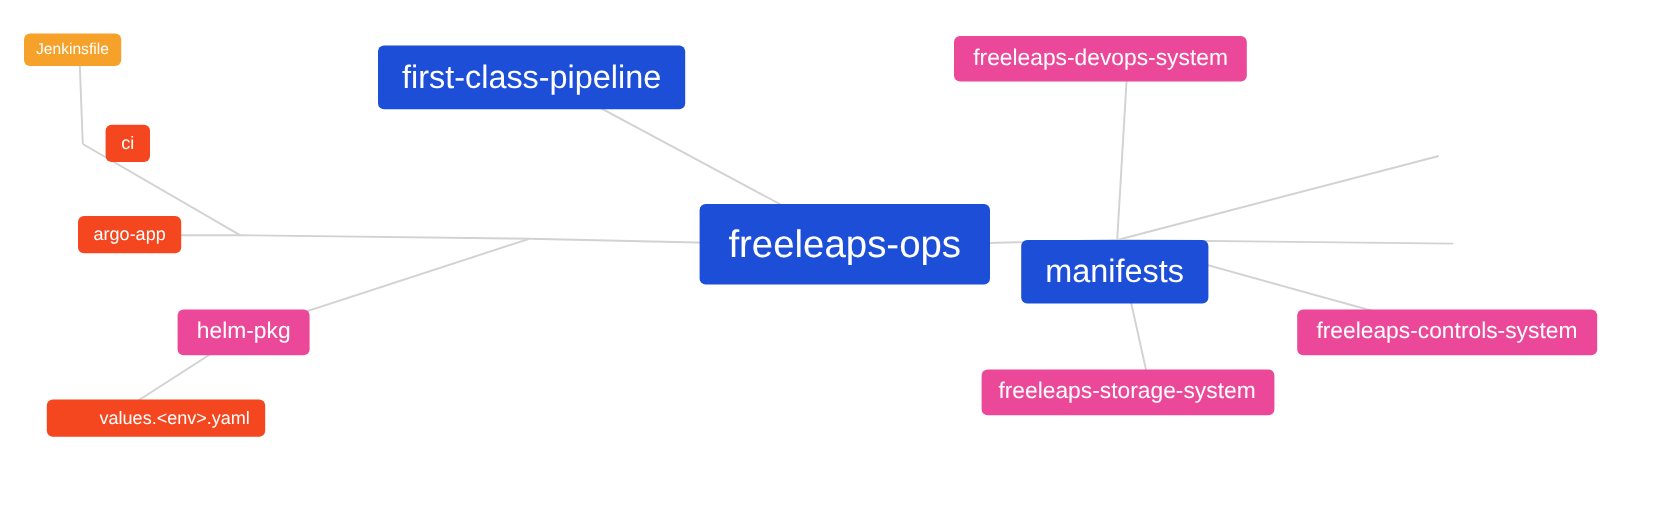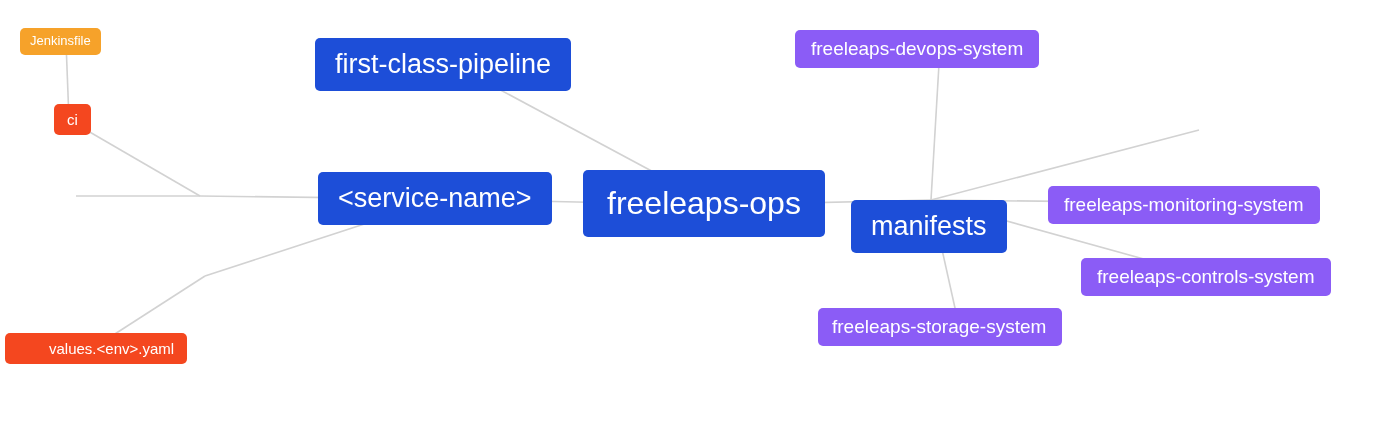--- a/index.html
+++ b/index.html
@@ -25,27 +25,27 @@
     color: #ffffff;
     border-radius: 5px;
     white-space: nowrap;
     line-height: 1.15;
     box-sizing: border-box;
     text-align: center;
     cursor: default;
   }
   .c-dark   { background: #1d4ed8; }
   .c-blue   { background: #1d4ed8; }
-  .c-green  { background: #8b5cf6; }
+  .c-green  { background: #ec4899; }
   .c-red    { background: #f4471f; }
   .c-orange { background: #f6a22a; }
   .size-xl { font-size: 32px; padding: 15px 24px; }
   .size-lg { font-size: 27px; padding: 11px 20px; }
   .size-md { font-size: 19px; padding: 8px 16px; }
-  .size-sm { font-size: 15px; padding: 7px 13px; }
+  .size-sm { font-size: 15px; padding: 7px 13px; margin-left: 34px; }
   .size-xs { font-size: 13px; padding: 6px 10px; }
 </style>
 </head>
 <body>
 
 <div id="stage">
 
   <svg id="edge-layer" viewBox="0 0 1390 421">
     <line x1="66" y1="42" x2="69" y2="120"></line>
     <line x1="69" y1="120" x2="200" y2="196"></line>
@@ -58,25 +58,25 @@
     <line x1="715" y1="205" x2="931" y2="200"></line>
     <line x1="940" y1="47" x2="931" y2="200"></line>
     <line x1="1199" y1="130" x2="931" y2="200"></line>
     <line x1="1211" y1="203" x2="931" y2="200"></line>
     <line x1="1205" y1="276" x2="931" y2="200"></line>
     <line x1="959" y1="326" x2="931" y2="200"></line>
   </svg>
 
   <div class="node c-orange size-xs" style="left:20px;  top:28px;">Jenkinsfile</div>
   <div class="node c-red    size-sm" style="left:54px;  top:104px;">ci</div>
+  <div class="node c-red    size-sm" style="left:31px;  top:180px;">argo-app</div>
+  <div class="node c-green  size-md" style="left:148px; top:258px;">helm-pkg</div>
   <div class="node c-red    size-sm" style="left:5px;   top:333px;padding-left:44px;">values.&lt;env&gt;.yaml</div>
   <div class="node c-blue   size-lg" style="left:315px; top:38px;">first-class-pipeline</div>
-  <div class="node c-blue   size-lg" style="left:318px; top:172px;">&lt;service-name&gt;</div>
 
   <div class="node c-dark   size-xl" style="left:583px; top:170px;">freeleaps-ops</div>
 
   <div class="node c-blue   size-lg" style="left:851px;  top:172px;margin-top:28px;">manifests</div>
   <div class="node c-green  size-md" style="left:795px;  top:30px;">freeleaps-devops-system</div>
-  <div class="node c-green  size-md" style="left:1048px; top:186px;">freeleaps-monitoring-system</div>
   <div class="node c-green  size-md" style="left:1058px; top:258px;margin-left:23px;">freeleaps-controls-system</div>
   <div class="node c-green  size-md" style="left:818px;  top:308px;padding-left:14px;">freeleaps-storage-system</div>
 
 </div>
 
 </body></html>

